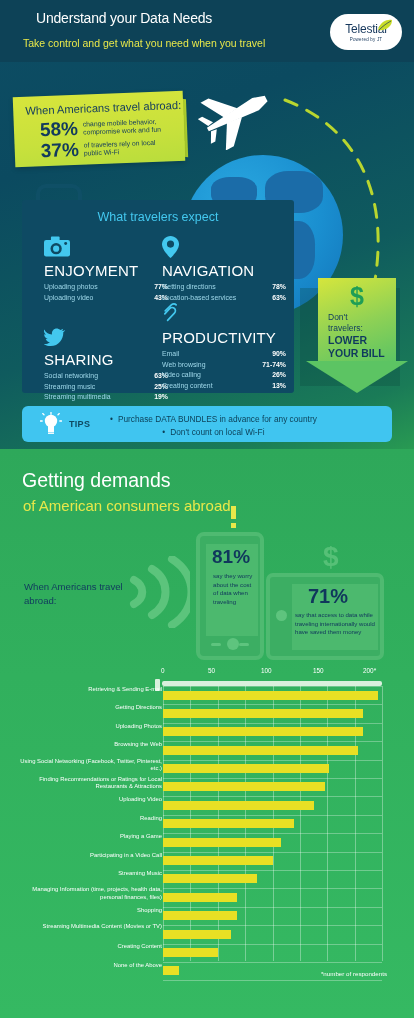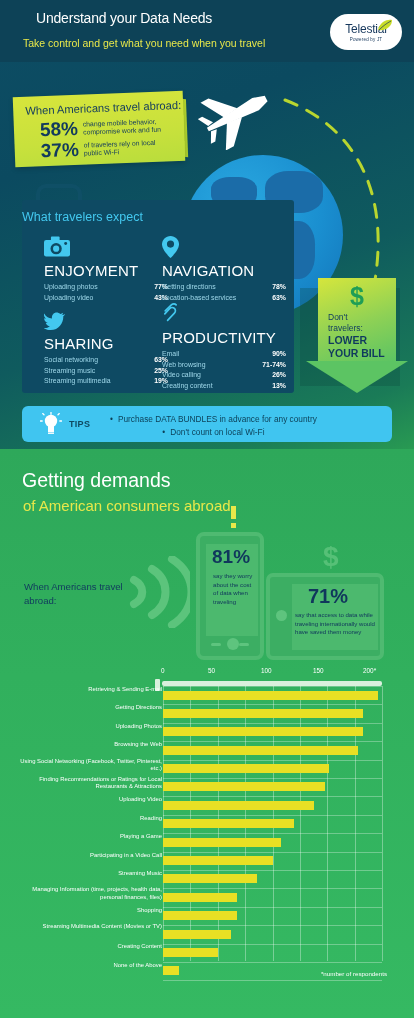--- a/index.html
+++ b/index.html
@@ -74,21 +74,21 @@
   .suitcase-handle {
     position: absolute; left: 36px; top: 184px; width: 46px; height: 24px;
     border: 4px solid #0f4f66; border-bottom: none;
     border-radius: 10px 10px 0 0; background: transparent;
   }
   .panel {
     position: absolute; left: 22px; top: 200px; width: 272px; height: 193px;
     background: #0e4a63; border-radius: 3px;
   }
   .panel-title {
-    position: absolute; left: 0; top: 10px; width: 272px; text-align: left;
+    position: absolute; left: 0; top: 10px; width: 272px; text-align: center;
     font-size: 12.5px; color: #43c8ef; font-weight: 400;
   }
   .cat { position: absolute; width: 124px; }
   .cat-icon { height: 24px; margin-bottom: 3px; display: block; }
   .cat-name {
     font-size: 15px; color: #ffffff; font-weight: 400; letter-spacing: 0.2px;
     margin-bottom: 3px;
   }
   .cat-row {
     display: flex; justify-content: space-between; align-items: baseline;
@@ -295,21 +295,21 @@
         <div class="cat-row">
           <span>Getting directions</span>
           <span class="v">78%</span>
         </div>
         <div class="cat-row">
           <span>Location-based services</span>
           <span class="v">63%</span>
         </div>
       </div>
 
-      <div class="cat" style="left:22px; top:108px;">
+      <div class="cat" style="left:22px; top:124px;">
         <svg class="cat-icon" viewBox="0 0 26 22" width="22">
           <path d="M25 4 C23 5 22 5.3 20.6 5.5 C21.7 4.7 22.4 3.6 22.7 2.3 C21.6 3 20.4 3.5 19.1 3.8 C18 2.6 16.5 2 14.9 2 C11.8 2 9.3 4.6 9.3 7.8 C9.3 8.3 9.35 8.7 9.45 9.1 C5.1 8.9 1.8 6.7 0.4 3.3 C0 4.1 -0.1 4.9 0.05 5.8 C0.3 7.3 1.2 8.6 2.4 9.4 C1.6 9.37 0.85 9.15 0.2 8.8 L0.2 8.9 C0.2 11.6 2 13.9 4.4 14.4 C3.7 14.6 2.9 14.65 2.1 14.5 C2.8 16.7 4.7 18.3 7 18.35 C4.9 20 2.2 20.8 -0.3 20.5 C2.1 22 4.9 22.9 7.9 22.9 C17.5 22.9 22.8 14.6 22.8 7.4 L22.78 6.7 C23.8 5.95 24.6 5.05 25 4 Z" fill="#43c8ef"></path>
         </svg>
         <div class="cat-name">SHARING</div>
         <div class="cat-row">
           <span>Social networking</span>
           <span class="v">63%</span>
         </div>
         <div class="cat-row">
           <span>Streaming music</span>

